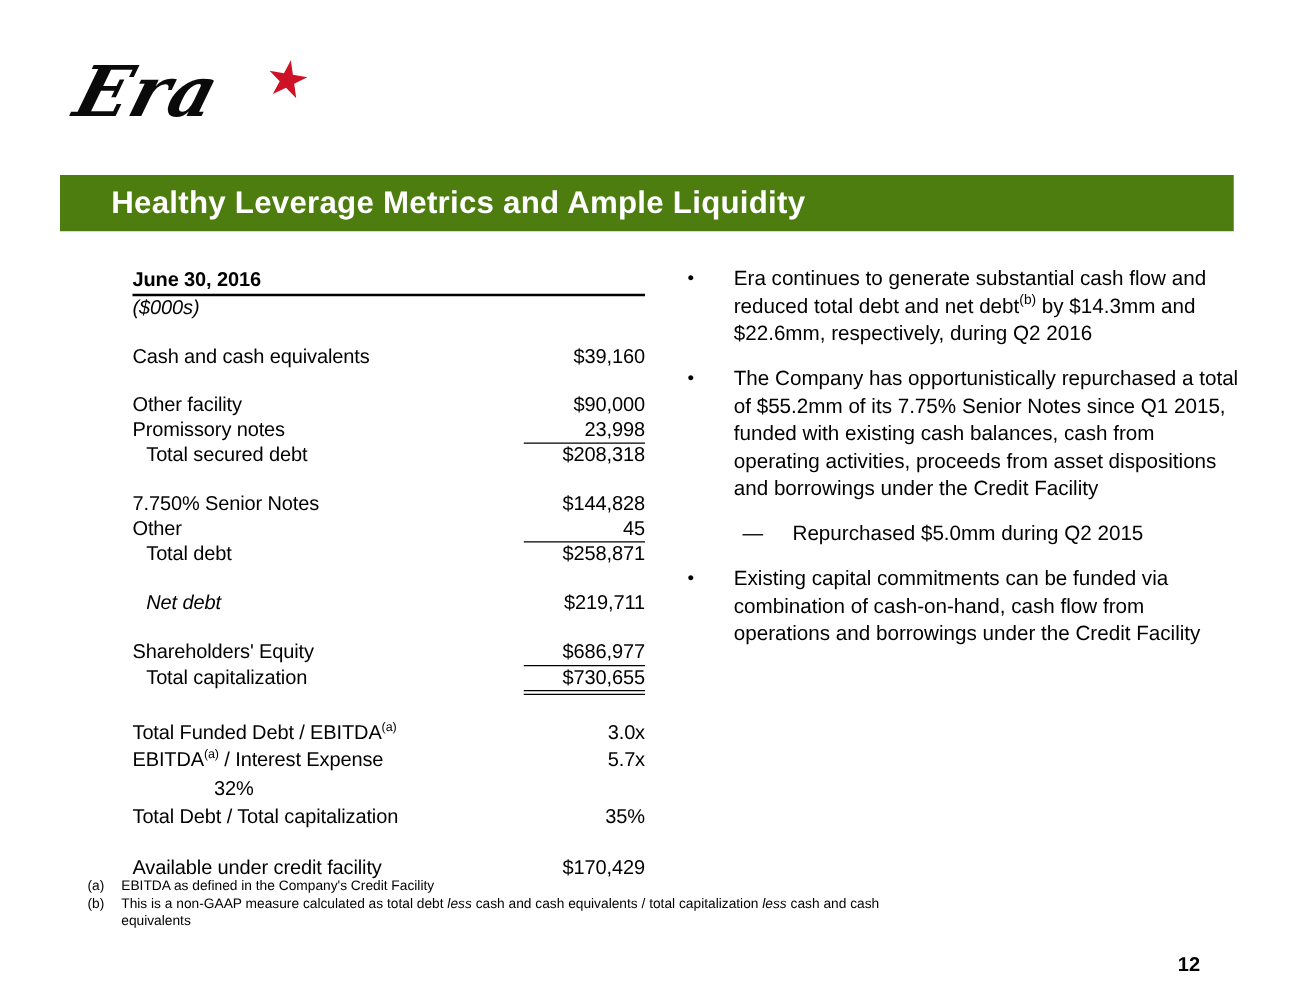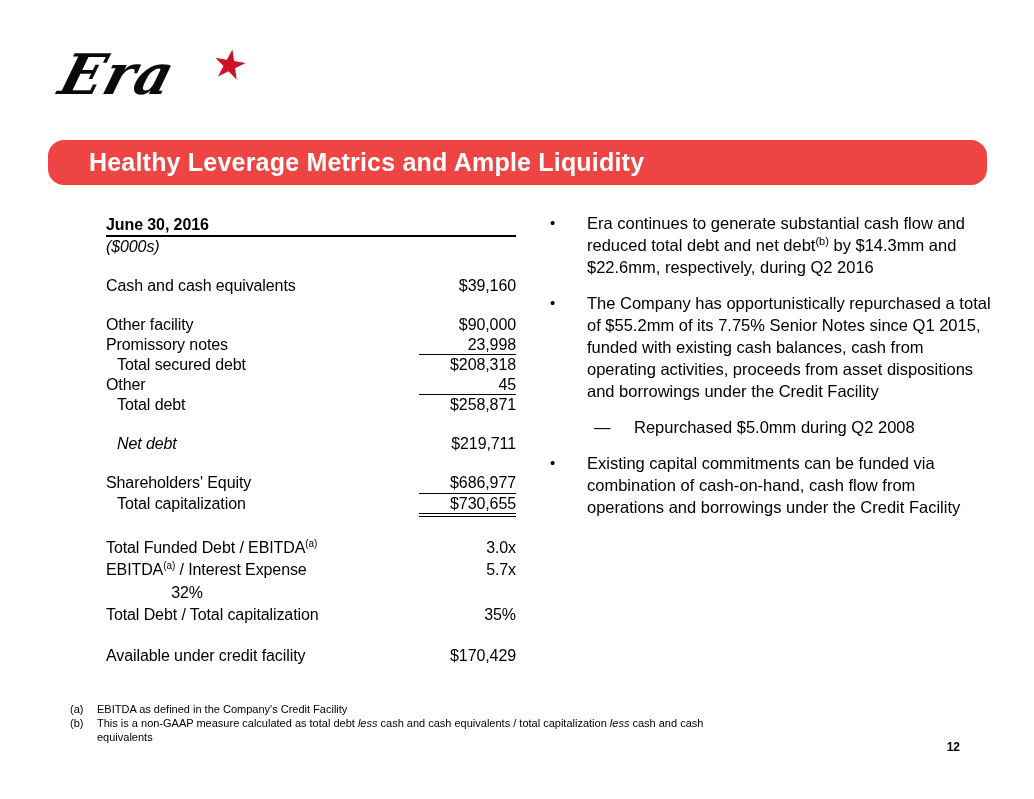--- a/index.html
+++ b/index.html
@@ -51,33 +51,33 @@
   .bsup { font-size:11px; vertical-align:super; line-height:0; }
 
   
   .footnotes { position:absolute; left:70px; top:702px; width:690px; font-size:11px; line-height:14px; }
   .footnote { display:flex; }
   .fn-marker { width:27px; flex:none; }
   .fn-text { flex:1; }
   .fn-text .it { font-style:italic; }
 
   
-  .page-number { position:absolute; right:74px; top:740px; font-size:12px; font-weight:bold; }
+  .page-number { position:absolute; right:74px; top:764px; font-size:16px; font-weight:bold; }
 </style>
 </head>
 <body>
 
 <div class="slide">
 
   <div class="logo">
     <span class="logo-text">Era</span>
     <span class="logo-star" style="color: rgb(206, 17, 38);">★</span>
   </div>
 
-  <div class="banner" style="background: #ef4444; border-radius: 16px;">
+  <div class="banner" style="background: #4d7c0f;">
     <span class="banner-title" style="color: rgb(255, 255, 255);">Healthy Leverage Metrics and Ample Liquidity</span>
   </div>
 
   <div class="fin-table">
     <div class="tbl-header">June 30, 2016</div>
     <div class="tbl-subheader">($000s)</div>
     <div id="tbl-rows">
         <div class="trow gap">
           <span class="tlabel">Cash and cash equivalents</span>
           <span class="tvalue">$39,160</span>
@@ -86,20 +86,24 @@
           <span class="tlabel">Other facility</span>
           <span class="tvalue">$90,000</span>
         </div>
         <div class="trow">
           <span class="tlabel">Promissory notes</span>
           <span class="tvalue rule">23,998</span>
         </div>
         <div class="trow">
           <span class="tlabel indent">Total secured debt</span>
           <span class="tvalue">$208,318</span>
+        </div>
+        <div class="trow gap">
+          <span class="tlabel">7.750% Senior Notes</span>
+          <span class="tvalue">$144,828</span>
         </div>
         <div class="trow">
           <span class="tlabel">Other</span>
           <span class="tvalue rule">45</span>
         </div>
         <div class="trow">
           <span class="tlabel indent">Total debt</span>
           <span class="tvalue">$258,871</span>
         </div>
         <div class="trow gap">
@@ -140,21 +144,21 @@
       <div class="bullet">
         <span class="marker">•</span>
         <span class="btext">Era continues to generate substantial cash flow and reduced total debt and net debt<span class="bsup">(b)</span> by $14.3mm and $22.6mm, respectively, during Q2 2016</span>
       </div>
       <div class="bullet">
         <span class="marker">•</span>
         <span class="btext">The Company has opportunistically repurchased a total of $55.2mm of its 7.75% Senior Notes since Q1 2015, funded with existing cash balances, cash from operating activities, proceeds from asset dispositions and borrowings under the Credit Facility</span>
       </div>
       <div class="sub-bullet">
         <span class="marker">—</span>
-        <span class="btext">Repurchased $5.0mm during Q2 2008</span>
+        <span class="btext">Repurchased $5.0mm during Q2 2015</span>
       </div>
       <div class="bullet">
         <span class="marker">•</span>
         <span class="btext">Existing capital commitments can be funded via combination of cash-on-hand, cash flow from operations and borrowings under the Credit Facility</span>
       </div>
     </div>
 
   <div class="footnotes" id="footnotes">
       <div class="footnote">
         <span class="fn-marker">(a)</span>

